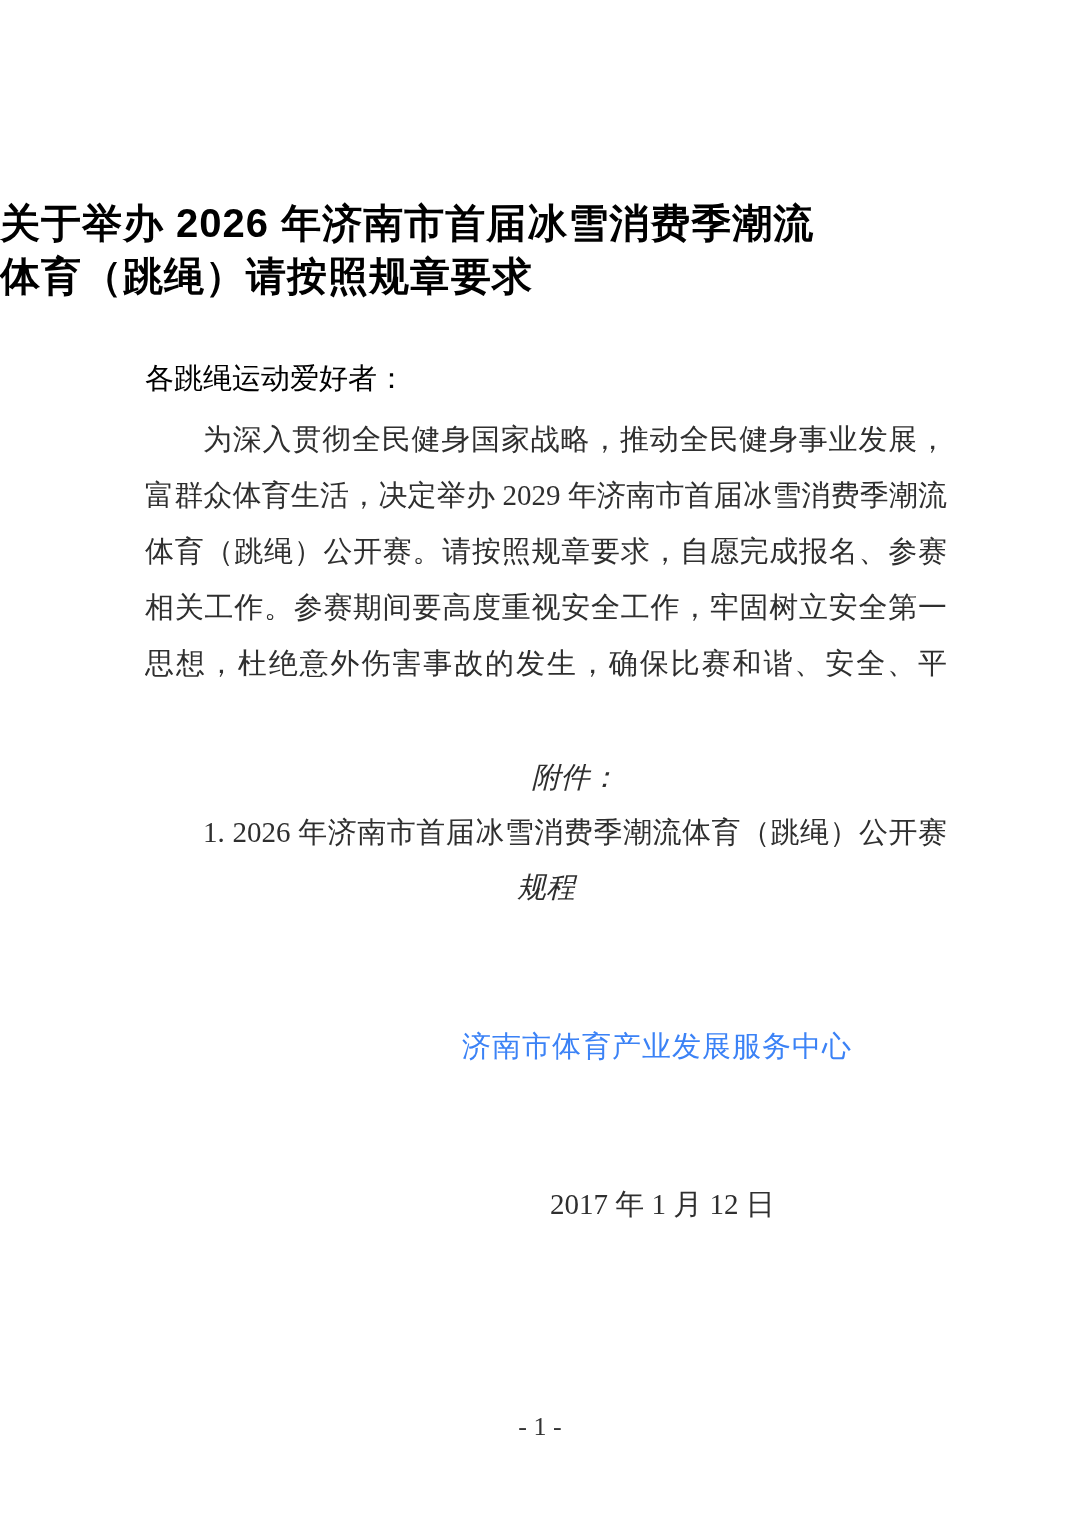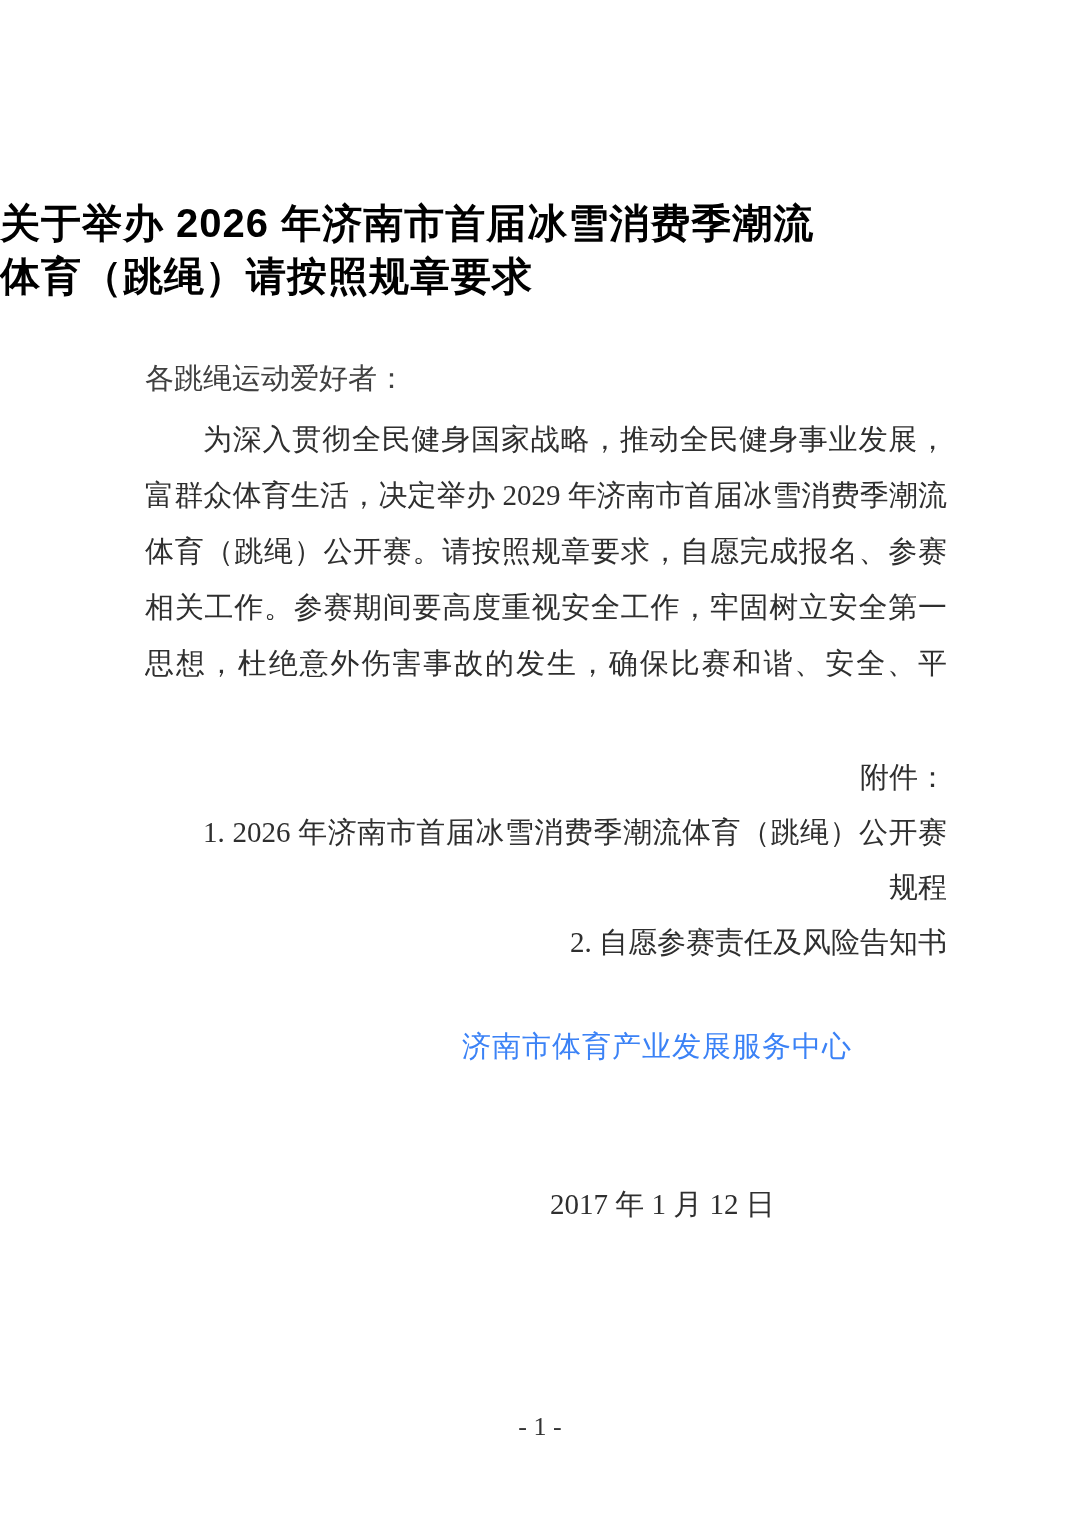--- a/index.html
+++ b/index.html
@@ -28,21 +28,21 @@
     line-height: 53px;
     color: #000000;
     letter-spacing: 1px;
   }
   .salutation {
     position: absolute;
     left: 145px;
     top: 356px;
     font-size: 29px;
     line-height: 44px;
-    color: #404040;
+    color: #000000;
   }
   .body-paragraph {
     position: absolute;
     left: 145px;
     top: 411px;
     width: 802px;
     font-size: 29px;
     line-height: 56px;
     color: #2f2f2f;
   }
@@ -58,21 +58,22 @@
   .attachments {
     position: absolute;
     left: 145px;
     top: 750px;
     width: 802px;
     font-size: 29px;
     line-height: 55px;
     color: #2f2f2f;
   }
   .attachments .plain {
-    text-align: right;
+    text-align: center;
+    font-style: italic;
   }
   .attachments .indent2 {
     padding-left: 58px;
   }
   .attachments .ajline {
     text-align: justify;
     text-align-last: justify;
     padding-left: 58px;
     height: 55px;
     overflow: hidden;
@@ -122,21 +123,20 @@
     <div class="jline">富群众体育生活，决定举办 2029 年济南市首届冰雪消费季潮流</div>
     <div class="jline">体育（跳绳）公开赛。请按照规章要求，自愿完成报名、参赛等</div>
     <div class="jline">相关工作。参赛期间要高度重视安全工作，牢固树立安全第一的</div>
     <div class="jline">思想，杜绝意外伤害事故的发生，确保比赛和谐、安全、平稳。</div>
   </div>
 
   <div class="attachments">
     <div class="plain indent2">附件：</div>
     <div class="ajline">1. 2026 年济南市首届冰雪消费季潮流体育（跳绳）公开赛</div>
     <div class="plain">规程</div>
-    <div class="plain indent2">2. 自愿参赛责任及风险告知书</div>
   </div>
 
   <div class="issuer">济南市体育产业发展服务中心</div>
 
   <div class="issue-date">2017 年 1 月 12 日</div>
 
   <div class="page-footer">- 1 -</div>
 
 </div>
 

